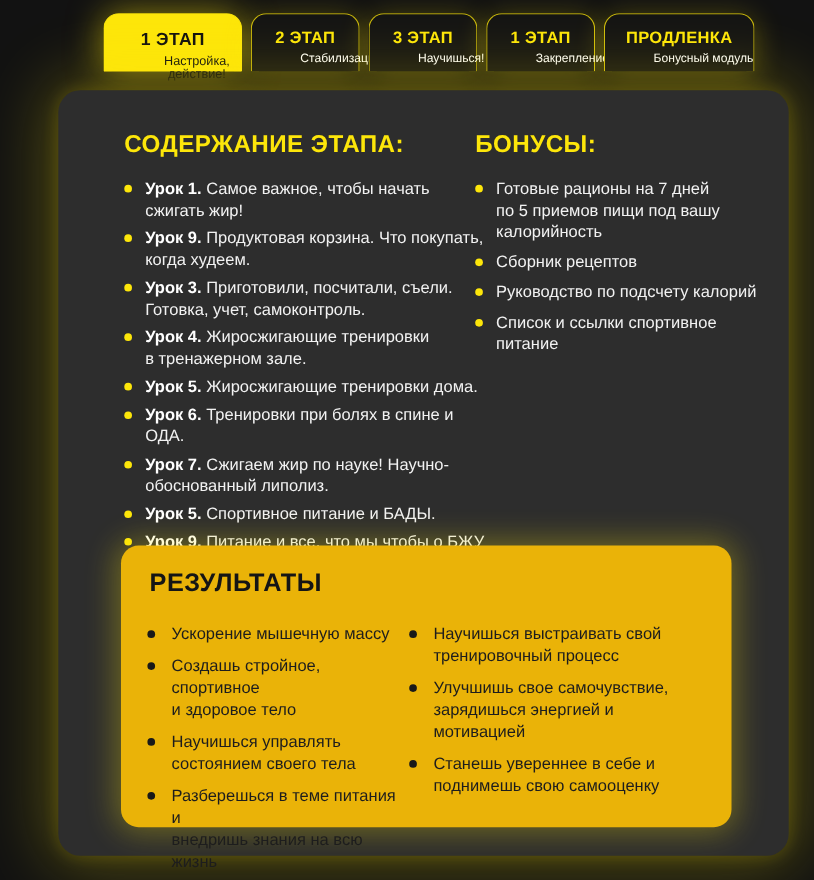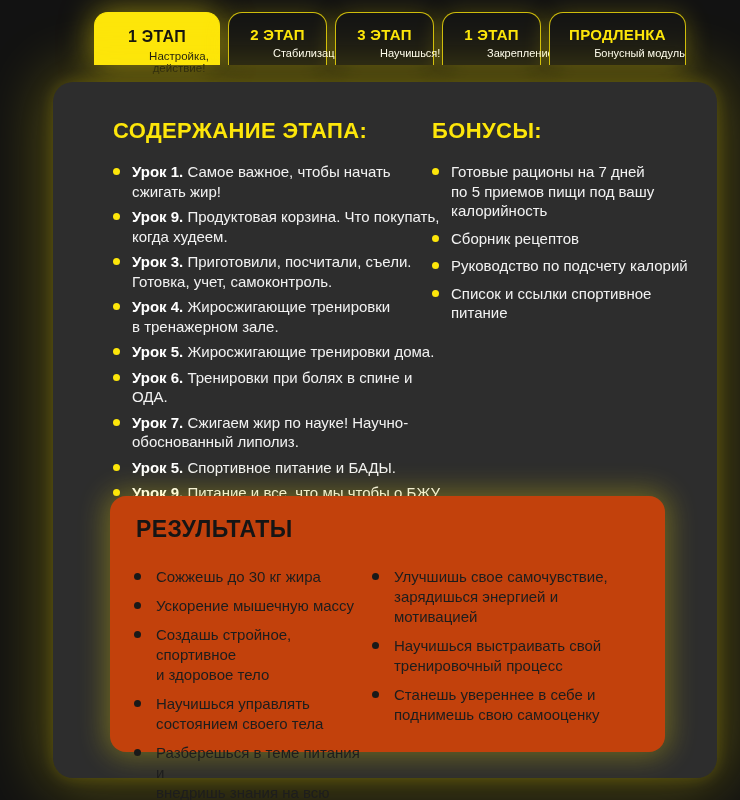--- a/index.html
+++ b/index.html
@@ -71,21 +71,21 @@
     position:absolute; left:0; top:6px;
     width:7px; height:7px; border-radius:50%;
     background:#fde60a;
   }
   ul.bullet-list li b { color:#ffffff; }
 
   
   .results {
     position:absolute; left:57px; top:414px;
     width:555px; height:256px;
-    background:#c2410c;
+    background:#eab308;
     border-radius:16px;
     padding:20px 24px 0 24px;
     box-shadow:0 0 28px 4px rgba(253,230,10,0.33);
   }
   .results h2 {
     font-size:23px; font-weight:bold; color:#151515;
     letter-spacing:0.4px; margin:0 0 24px 2px;
   }
   .res-cols { display:flex; }
   .res-col1 { width:238px; flex:none; }
@@ -163,36 +163,35 @@
         <li><span class="dot"></span><span>Список и ссылки спортивное
 питание</span></li>
       </ul>
     </section>
 
     <section class="results">
       <h2>РЕЗУЛЬТАТЫ</h2>
       <div class="res-cols">
         <div class="res-col1">
           <ul class="res-list">
-            <li><span class="dot"></span><span>Сожжешь до 30 кг жира</span></li>
             <li><span class="dot"></span><span>Ускорение мышечную массу</span></li>
             <li><span class="dot"></span><span>Создашь стройное, спортивное
 и здоровое тело</span></li>
             <li><span class="dot"></span><span>Научишься управлять
 состоянием своего тела</span></li>
             <li><span class="dot"></span><span>Разберешься в теме питания и
 внедришь знания на всю жизнь</span></li>
           </ul>
         </div>
         <div class="res-col2">
           <ul class="res-list">
+            <li><span class="dot"></span><span>Научишься выстраивать свой
+тренировочный процесс</span></li>
             <li><span class="dot"></span><span>Улучшишь свое самочувствие,
 зарядишься энергией и мотивацией</span></li>
-            <li><span class="dot"></span><span>Научишься выстраивать свой
-тренировочный процесс</span></li>
             <li><span class="dot"></span><span>Станешь увереннее в себе и
 поднимешь свою самооценку</span></li>
           </ul>
         </div>
       </div>
     </section>
 
   </main>
 </div>
 

